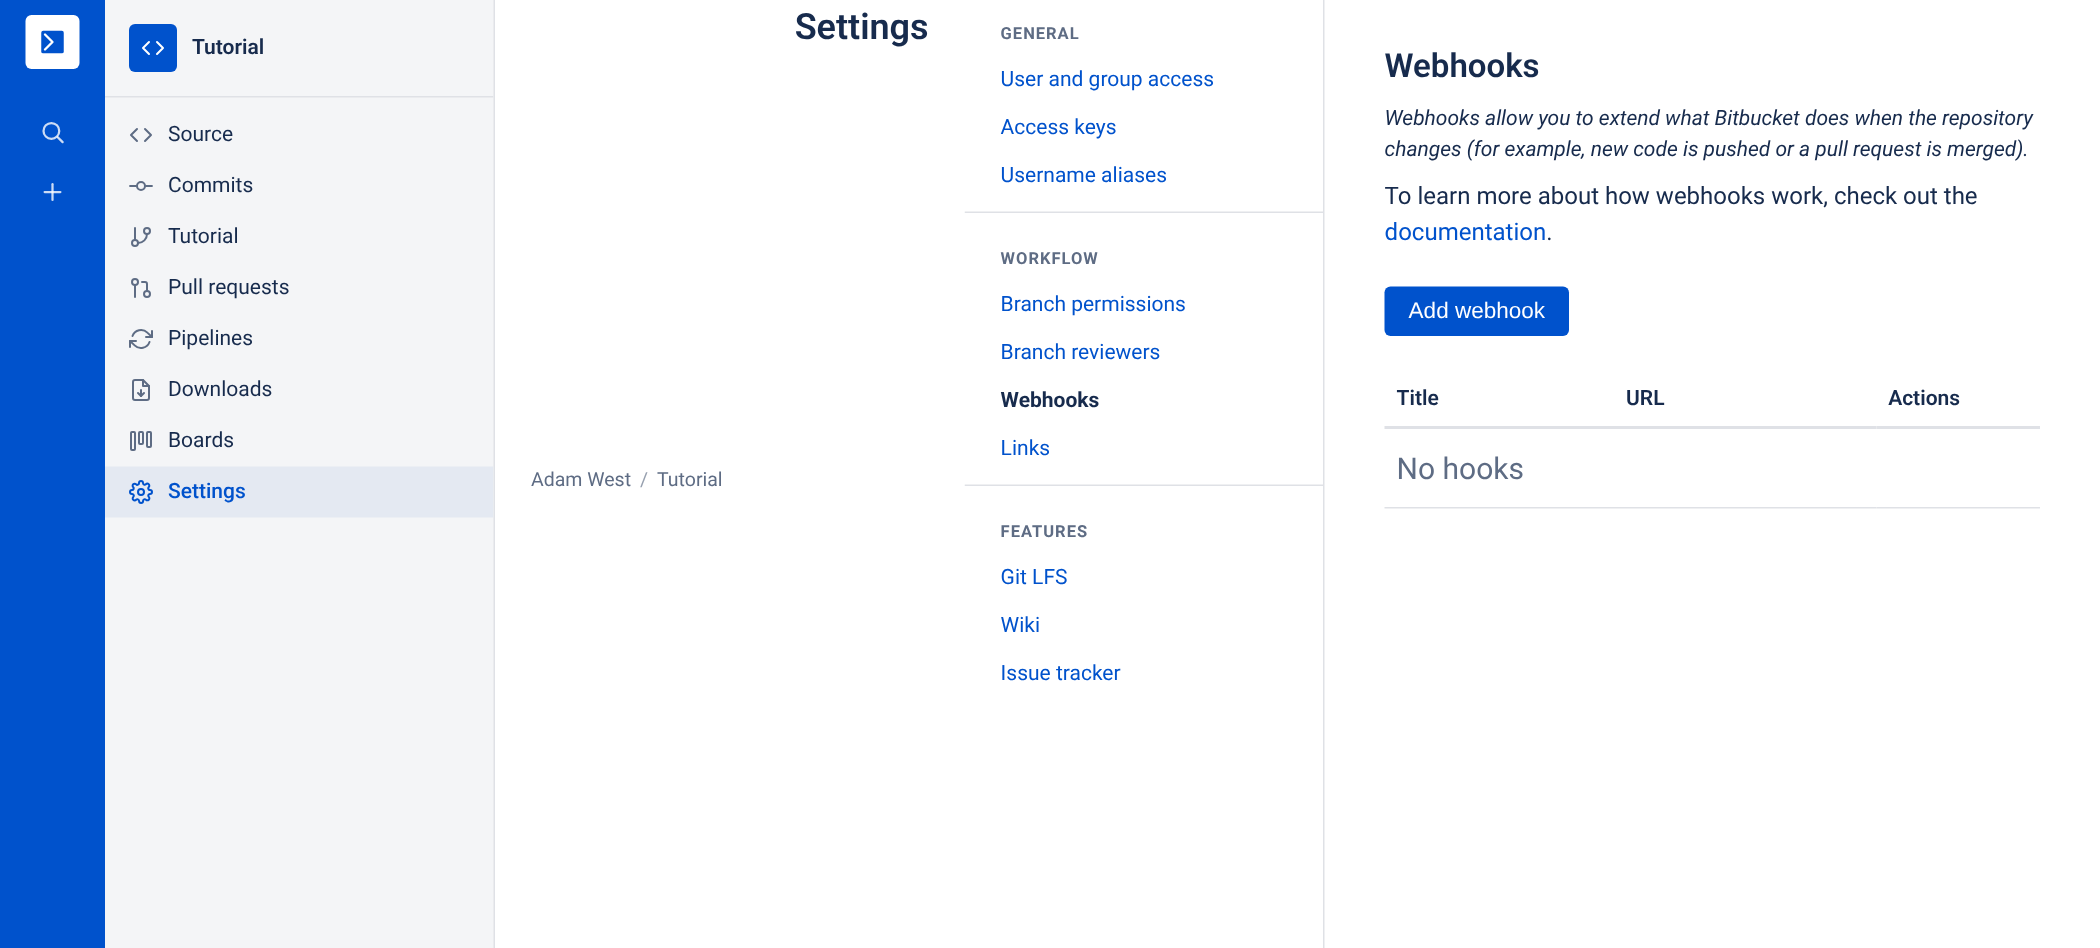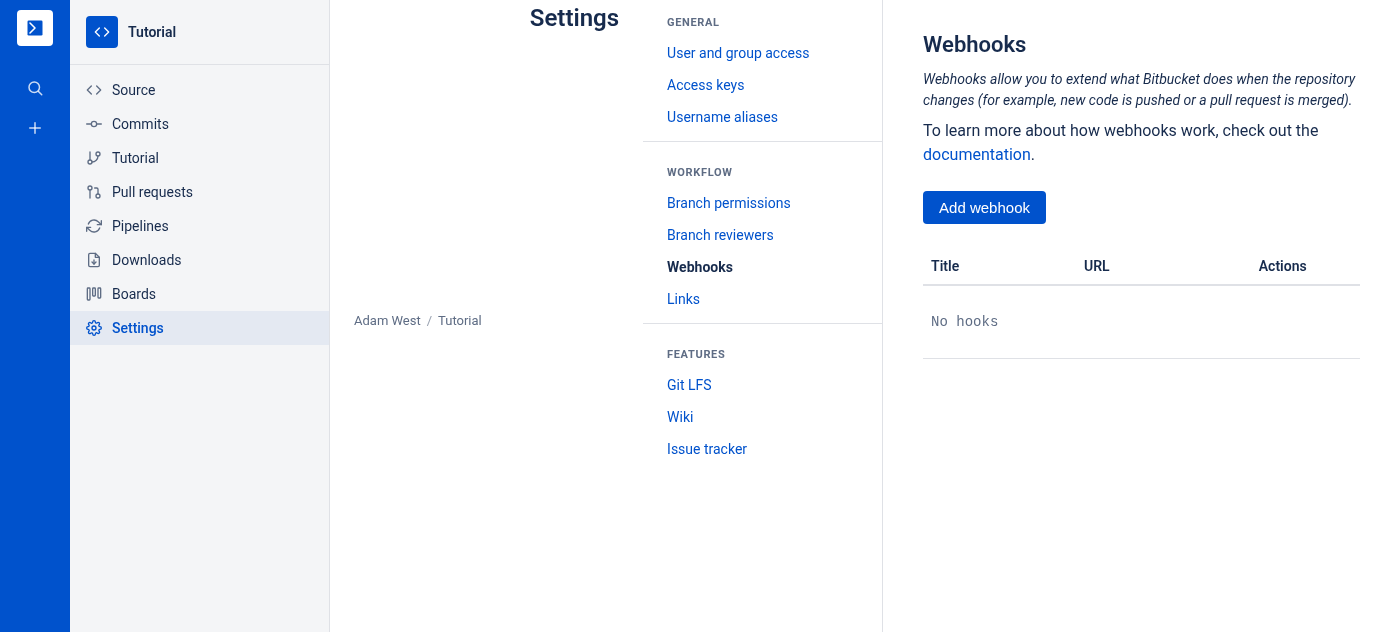--- a/index.html
+++ b/index.html
@@ -196,25 +196,24 @@
     }
     .webhooks-table th {
       text-align: left;
       font-size: 14px;
       font-weight: 600;
       color: #172b4d;
       padding: 10px 8px;
       border-bottom: 2px solid #dfe1e6;
     }
     .webhooks-table td {
-      padding: 28px 8px;
+      padding: 14px 8px;
       border-bottom: 1px solid #dfe1e6;
-      font-size: 14px;
-      color: #172b4d;
-      font-family: Liberation Mono, monospace;
+      font-size: 20px;
+      color: #172b4d;
     }
     .webhooks-table .col-title { width: 35%; }
     .webhooks-table .col-url { width: 40%; }
     .webhooks-table .col-actions { width: 25%; }
     .no-hooks-row td { color: #5e6c84; }
   </style>
 </head>
 <body>
 
 <div class="icon-bar">

